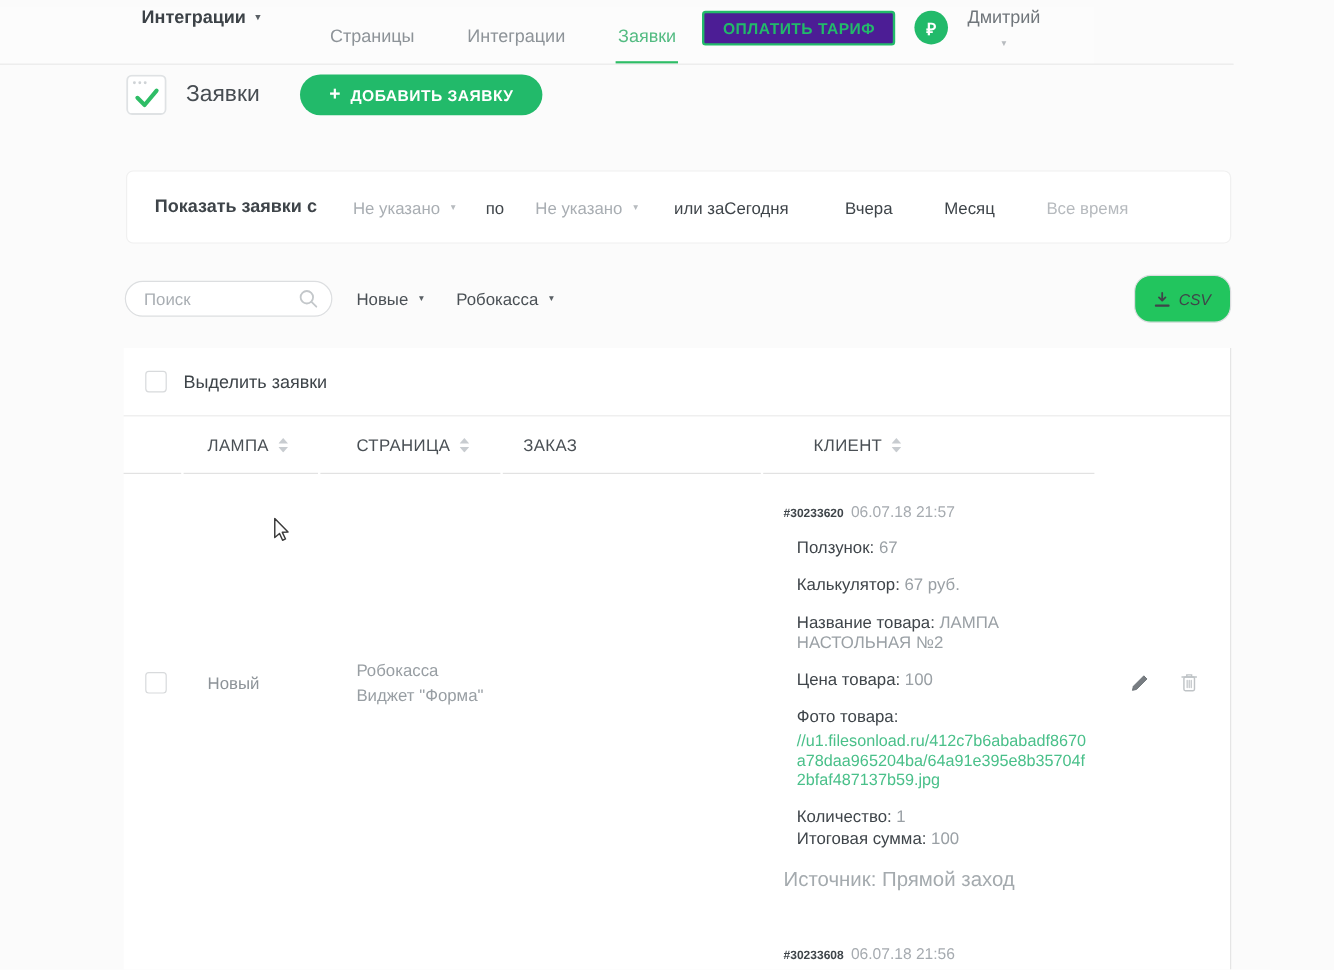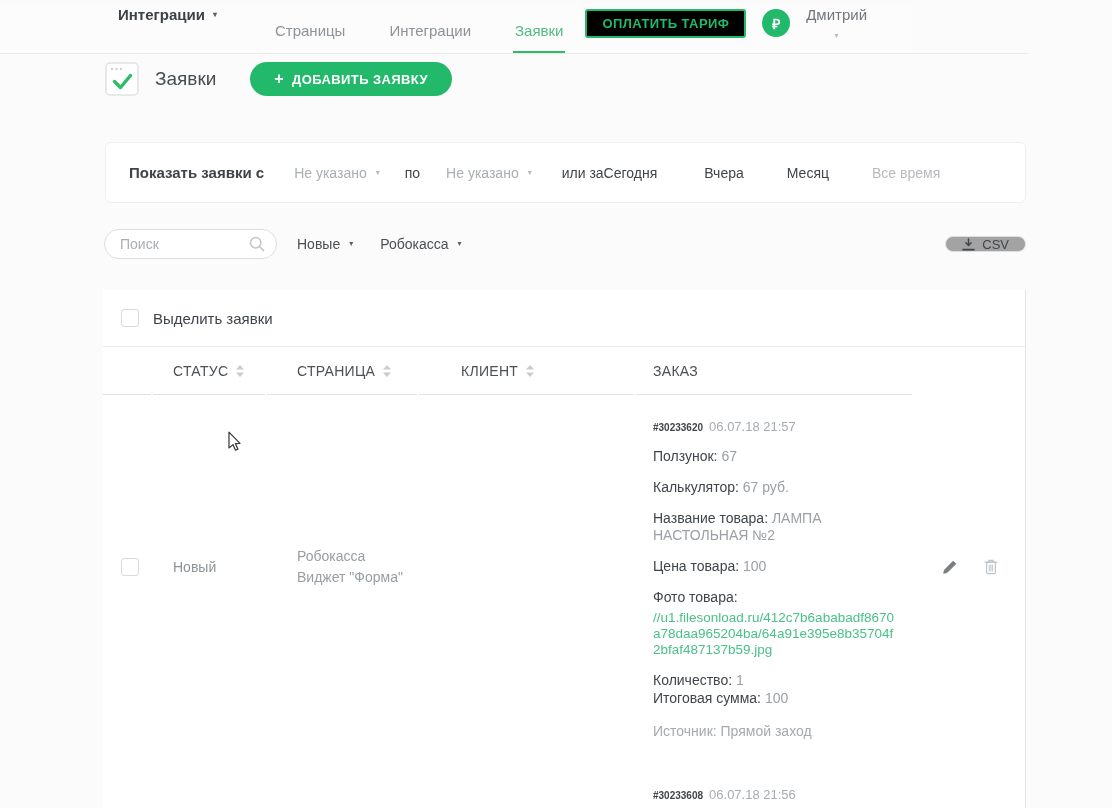--- a/index.html
+++ b/index.html
@@ -20,21 +20,21 @@
   .workspace { margin-left:13px; font-weight:700; font-size:15px; color:#3c4247; display:flex; align-items:center; gap:8px; cursor:pointer; }
   .tri { font-size:8px; color:#5a6065; line-height:1; }
   .tri.gray { color:#b7bbbf; }
   .nav { display:flex; margin-left:36px; height:48px; }
   .nav-item { position:relative; display:flex; align-items:center; padding:16px 22px; font-size:15px; color:#8d9398; cursor:pointer; white-space:nowrap; }
   .nav-item.active { color:#53bb82; }
   .nav-item.active::after { content:""; position:absolute; left:20px; right:20px; bottom:1px; height:2px; background:#2ebd66; }
   .topbar-right { margin-left:auto; margin-right:84px; display:flex; align-items:center; }
   .pay-btn {
     height:29px; padding:0 15px; display:flex; align-items:center;
-    border:2px solid #22ba6a; border-radius:3px; background:#000000;
+    border:2px solid #22ba6a; border-radius:3px; background:#4c1d95;
     color:#22ba6a; font-size:13px; font-weight:700; letter-spacing:.4px; cursor:pointer; white-space:nowrap;
   }
   .rub-badge {
     margin-left:16px; width:28px; height:28px; border-radius:50%;
     background:#22ba6a; color:#fff; font-size:14px; font-weight:700;
     display:flex; align-items:center; justify-content:center; cursor:pointer;
   }
   .user { margin-left:16px; display:flex; align-items:center; gap:9px; color:#70767b; font-size:15px; cursor:pointer;flex-direction:column; }
   
   .page-head { position:absolute; top:62px; left:105px; display:flex; align-items:center; }
@@ -62,23 +62,23 @@
   .toolbar { position:absolute; top:229px; left:104px; width:922px; display:flex; align-items:center; }
   .search-wrap { position:relative; width:173px; }
   .search-input {
     width:173px; height:30px; border:1px solid #dcdee0; border-radius:15px;
     background:#fff; padding:0 34px 0 15px; font-family:inherit; font-size:14px; color:#40464b; outline:none;
   }
   .search-input::placeholder { color:#a9aeb3; }
   .search-icon { position:absolute; right:12px; top:7px; }
   .t-select { display:flex; align-items:center; gap:9px; font-size:14px; color:#4a5055; cursor:pointer;justify-content:flex-end; }
   .csv-btn {
-    margin-left:auto; height:16px; padding:0 16px; border:1px solid #dcdee0; border-radius:14px;
-    background:#a3a3a3; display:flex; align-items:center; gap:7px;
-    font-family:inherit; font-size:13px; color:#3f4549; cursor:pointer;
+    margin-left:auto; height:40px; padding:0 16px; border:1px solid #dcdee0; border-radius:14px;
+    background:#22c55e; display:flex; align-items:center; gap:7px;
+    font-family:inherit; font-size:13px; color:#3f4549; cursor:pointer;font-style:italic;
   }
   
   .table-panel {
     position:absolute; top:290px; left:103px; width:923px; height:518px;
     background:#fff; border-right:1px solid #e5e5e5;
   }
   .select-row { height:57px; display:flex; align-items:center; padding-left:18px; border-bottom:1px solid #ececec;text-align:right; }
   .checkbox { width:18px; height:18px; border:1px solid #d8dadc; border-radius:3px; background:#fff; cursor:pointer; flex:none; }
   .select-row-label { margin-left:14px; font-size:15px; color:#3e4449; }
   .tgrid { display:grid; grid-template-columns:48px 112px 150px 215px 276px 112px; column-gap:2px; }
@@ -93,29 +93,29 @@
   .trow { min-height:0; }
   .row1 { height:342px; }
   .cell-center { display:flex; align-items:center; }
   .cell-center.cb { justify-content:flex-start; padding-left:18px; }
   .status-text { padding-left:20px; color:#8d9398; font-size:14px; }
   .page-text { padding-left:30px; color:#989ea3; font-size:14px; line-height:21px; }
   .order-cell { padding:13px 10px 0 17px; }
   .order-id-line { margin-top:10px; }
   .order-id { font-size:10px; font-weight:700; color:#3f454a; }
   .order-date { margin-left:6px; font-size:13px; color:#a6abb0; }
-  .ofield { margin-top:14px; font-size:14px; line-height:17px; }
+  .ofield { margin-top:14px; font-size:14px; line-height:17px;margin-left:11px; }
   .olabel { color:#3f454a; }
   .ovalue { color:#9aa0a5; }
   .photo-link {
     display:block; margin-top:4px; color:#4ac08a; text-decoration:none;
     font-size:13.5px; line-height:16px; word-break:break-all; width:245px; cursor:pointer;
   }
   .oline { font-size:14px; line-height:17.5px; }
-  .osource { margin-top:16px; font-size:14px; color:#a4aaae; }
+  .osource { margin-top:16px; font-size:17px; color:#a4aaae; }
   .order2 { margin-top:26px; }
   .actions-cell { display:flex; align-items:center; padding-left:28px; gap:26px; }
   .icon-btn { background:none; border:none; padding:0; cursor:pointer; line-height:0; }
   
   .cursor { position:absolute; left:227px; top:431px; pointer-events:none; }
 </style>
 </head>
 <body>
 
 <div class="topbar">
@@ -211,42 +211,42 @@
 <div class="table-panel">
 
   <div class="select-row">
     <div class="checkbox"></div>
     <span class="select-row-label">Выделить заявки</span>
   </div>
 
   <div class="tgrid thead">
     <div class="th"></div>
     <div class="th c-status">
-      <span>СТАТУС</span>
+      <span>ЛАМПА</span>
       <svg width="8" height="12" viewBox="0 0 8 12">
           <path d="M4 0l4 4.5H0z" fill="#c8ccd0"></path>
           <path d="M0 7.5h8L4 12z" fill="#c8ccd0"></path>
         </svg>
     </div>
     <div class="th c-page">
       <span>СТРАНИЦА</span>
       <svg width="8" height="12" viewBox="0 0 8 12">
           <path d="M4 0l4 4.5H0z" fill="#c8ccd0"></path>
           <path d="M0 7.5h8L4 12z" fill="#c8ccd0"></path>
         </svg>
     </div>
+    <div class="th c-order">
+      <span>ЗАКАЗ</span>
+    </div>
     <div class="th c-client">
       <span>КЛИЕНТ</span>
       <svg width="8" height="12" viewBox="0 0 8 12">
           <path d="M4 0l4 4.5H0z" fill="#c8ccd0"></path>
           <path d="M0 7.5h8L4 12z" fill="#c8ccd0"></path>
         </svg>
-    </div>
-    <div class="th c-order">
-      <span>ЗАКАЗ</span>
     </div>
   </div>
 
   <div class="tgrid trow row1">
     <div class="cell-center cb">
       <div class="checkbox"></div>
     </div>
     <div class="cell-center">
       <span class="status-text">Новый</span>
     </div>

